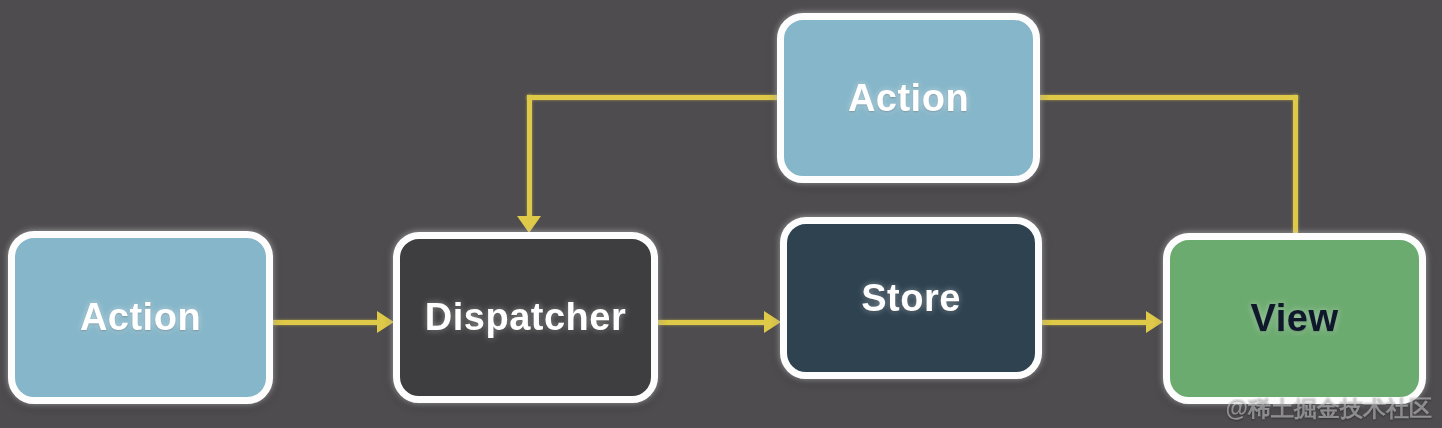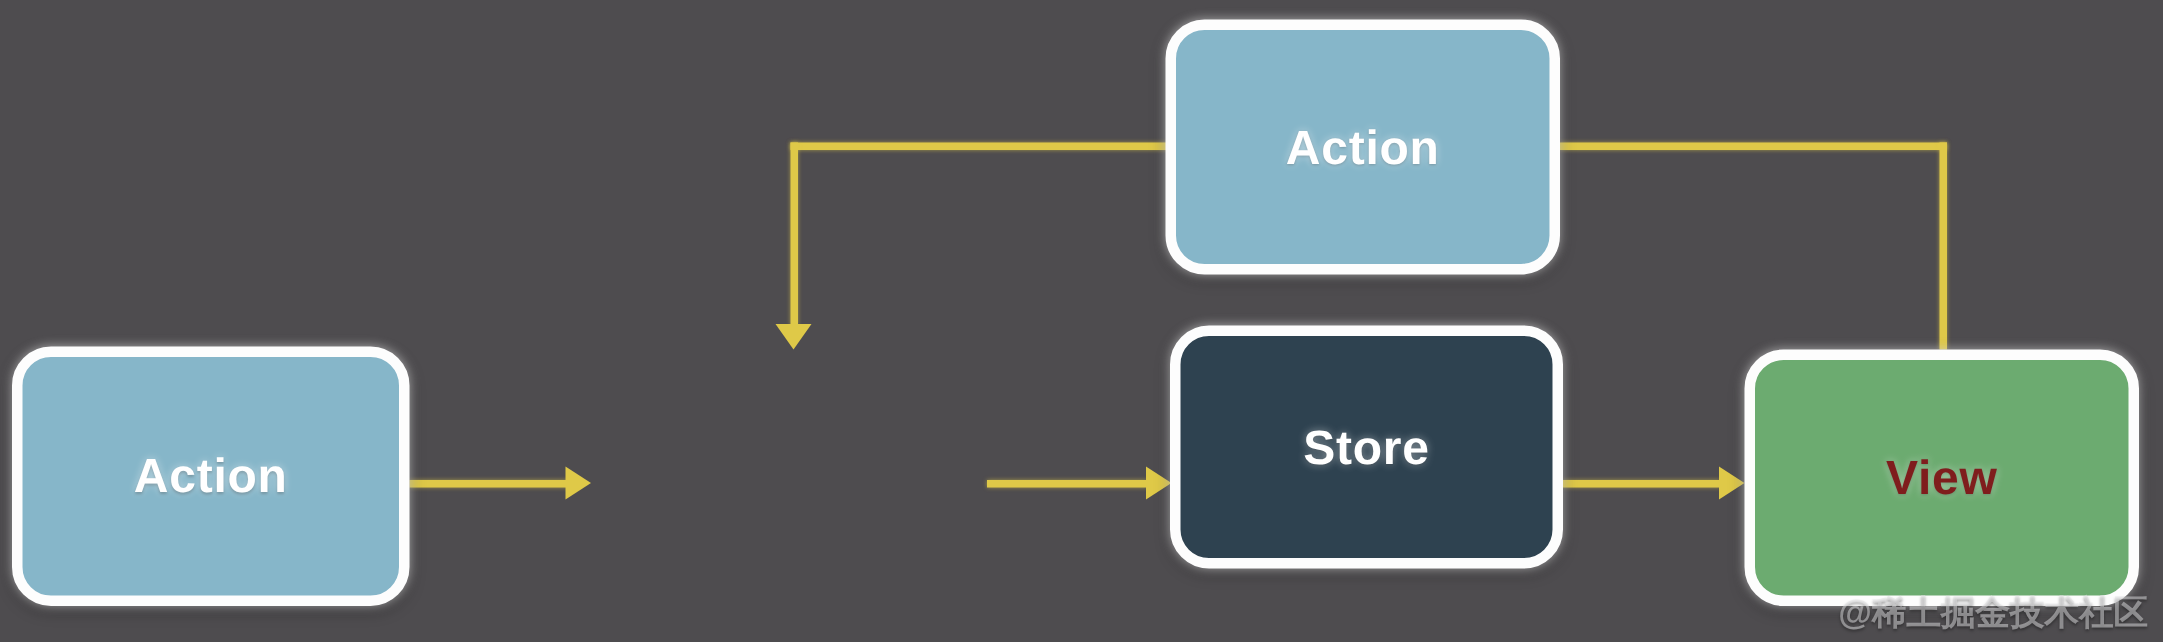--- a/index.html
+++ b/index.html
@@ -21,21 +21,21 @@
     border: 7px solid #fdfdfd;
     border-radius: 26px;
     display: flex;
     align-items: center;
     justify-content: center;
     box-shadow: 0 0 7px rgba(255,255,255,0.55), 0 3px 10px rgba(0,0,0,0.35);
   }
   .node-label {
     color: #ffffff;
     font-weight: 700;
-    font-size: 32px;
+    font-size: 38px;
     letter-spacing: 0.5px;
     text-shadow: 0 0 6px rgba(255,255,255,0.45), 0 1px 2px rgba(0,0,0,0.25);
     user-select: none;
   }
   .edge-line {
     position: absolute;
     background: #dfc948;
     box-shadow: 0 0 3px rgba(223,201,72,0.6);
   }
   .edge-line.h { height: 5px; }
@@ -109,24 +109,27 @@
   <div class="arrowhead right" id="edge-store-view-a"></div>
 
   <div class="node" id="node-action-top" style="background: rgb(134, 182, 201);">
     <span class="node-label" style="color: rgb(255, 255, 255);">Action</span>
   </div>
 
   <div class="node" id="node-action-left" style="background: rgb(134, 182, 201);">
     <span class="node-label" style="color: rgb(255, 255, 255);">Action</span>
   </div>
 
+  <div class="node" id="node-dispatcher" style="background: rgb(62, 62, 64);">
+    <span class="node-label" style="color: rgb(255, 255, 255);">Dispatcher</span>
+  </div>
 
   <div class="node" id="node-store" style="background: rgb(46, 66, 80);">
     <span class="node-label" style="color: rgb(255, 255, 255);">Store</span>
   </div>
 
   <div class="node" id="node-view" style="background: rgb(108, 171, 112);">
-    <span class="node-label" style="color: #7f1d1d;">View</span>
+    <span class="node-label" style="color: #0f172a;">View</span>
   </div>
 
   <div class="watermark">@稀土掘金技术社区</div>
 
 </div>
 
 </body></html>

